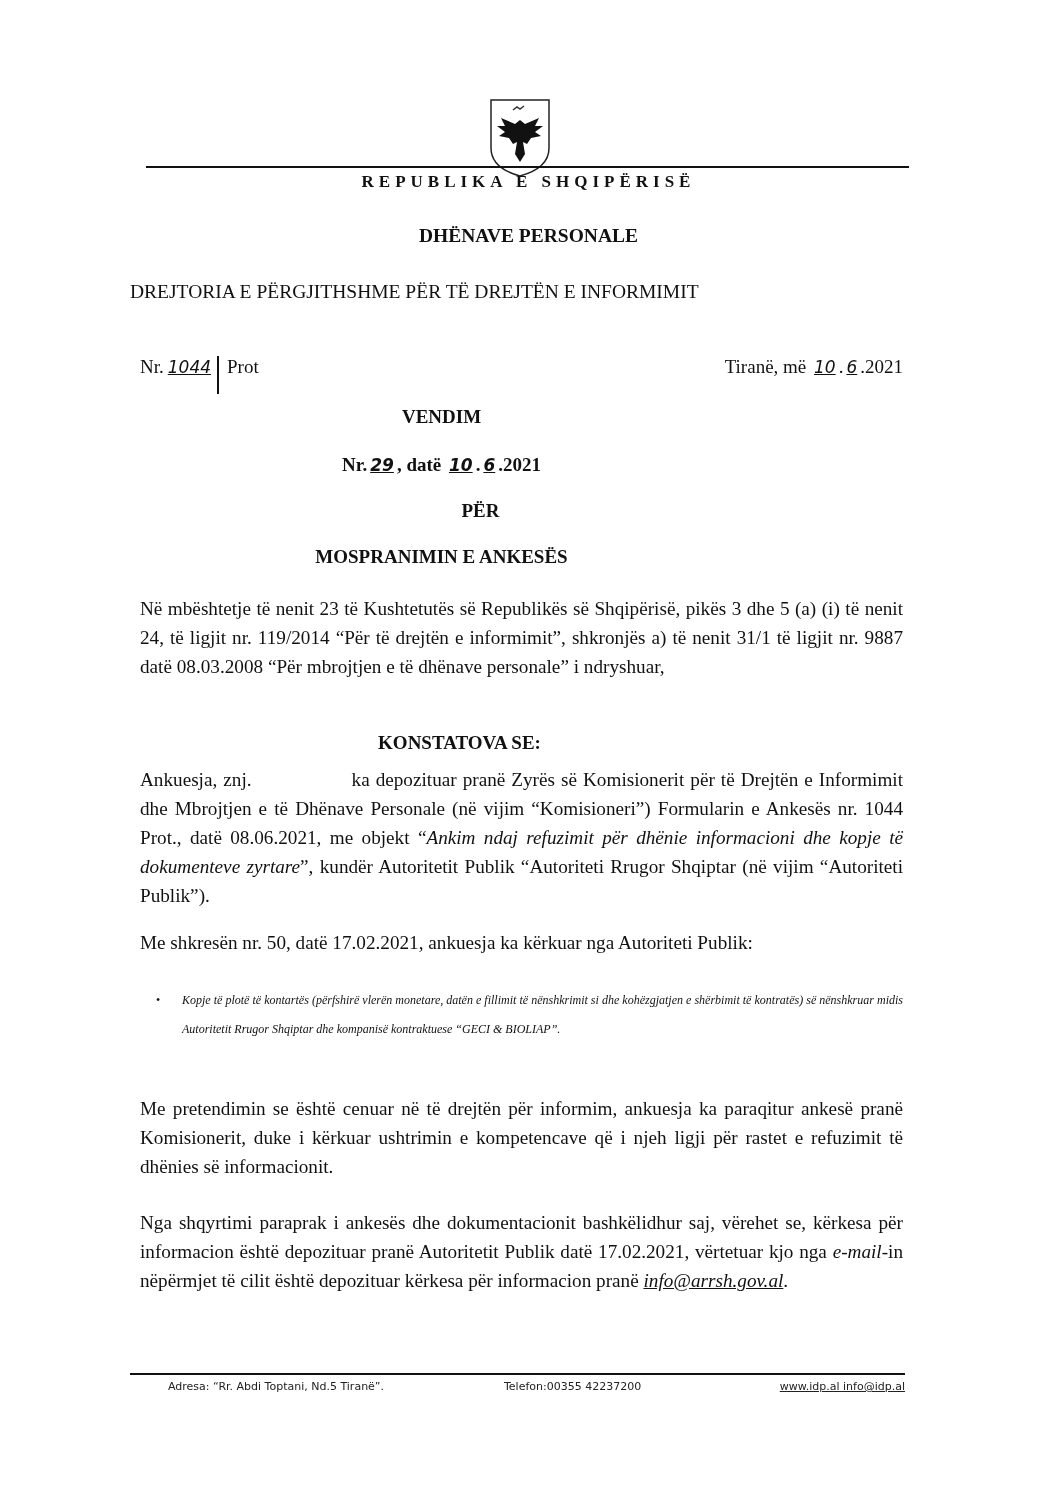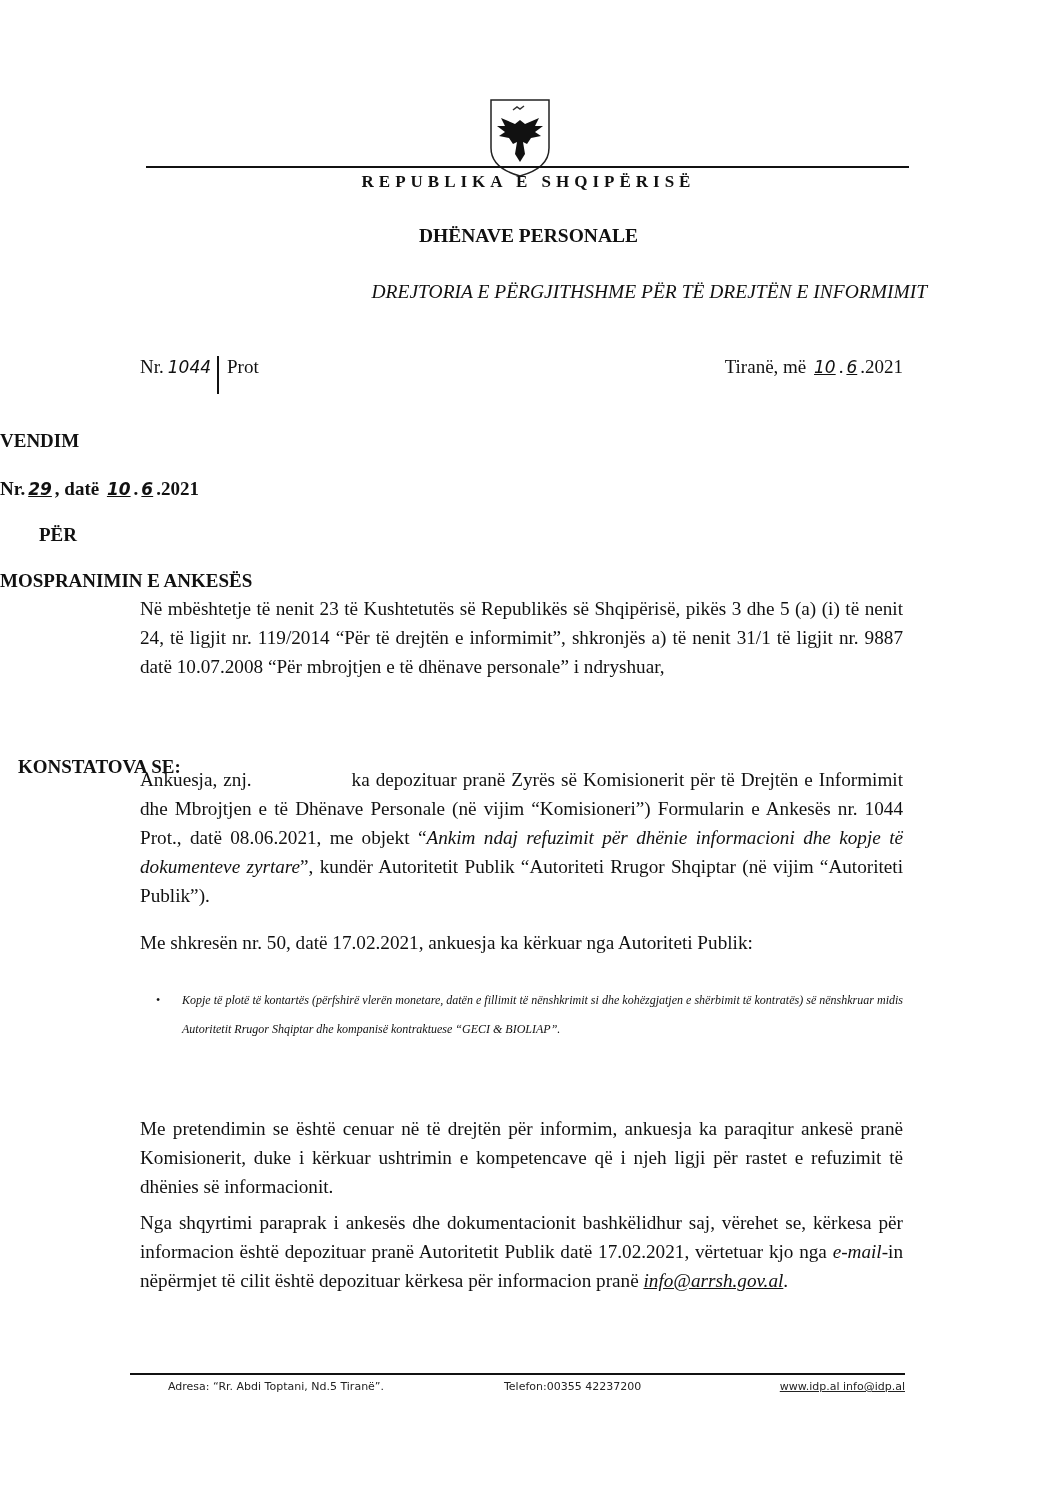--- a/index.html
+++ b/index.html
@@ -3,27 +3,27 @@
 <meta charset="utf-8">
 <style>
   html, body { margin: 0; padding: 0; background: #ffffff; }
   body { width: 1057px; height: 1490px; position: relative; overflow: hidden;
          font-family: "Liberation Serif", "DejaVu Serif", serif; color: #111; }
   .abs { position: absolute; }
   .emblem { left: 487px; top: 96px; width: 66px; height: 82px; }
   .topline { left: 146px; top: 166px; width: 763px; height: 2px; background: #111; }
   .republika { left: 0; width: 1057px; top: 172px; text-align: center; font-size: 17px; font-weight: bold; letter-spacing: 5px; }
   .commissioner { left: 130px; width: 797px; top: 222px; text-align: center; font-size: 19.5px; font-weight: bold; line-height: 28px; }
-  .dept { left: 130px; width: 797px; top: 278px; text-align: right; font-size: 19.5px; line-height: 28px; font-style: italic; }
+  .dept { left: 130px; width: 797px; top: 278px; text-align: left; font-size: 19.5px; line-height: 28px; }
   .nr { left: 140px; top: 356px; font-size: 19px; }
-  .nr .hand { font-family: "DejaVu Sans", sans-serif; font-style: italic; font-size: 17px; padding: 0 4px; }
+  .nr .hand { font-family: "DejaVu Sans", sans-serif; font-style: italic; font-size: 17px; text-decoration: underline; padding: 0 4px; }
   .nr .bar { display: inline-block; width: 2px; height: 38px; background: #111; vertical-align: top; margin: 0 8px 0 2px; }
   .date-top { right: 154px; top: 356px; font-size: 19px; }
   .hand2 { font-family: "DejaVu Sans", sans-serif; font-style: italic; font-size: 17px; text-decoration: underline; padding: 0 3px; }
-  .center-bold { left: 0; width: 883px; font-size: 19px; font-weight: bold; margin-top: 24px; }
+  .center-bold { left: 0; width: 883px; text-align: center; font-size: 19px; font-weight: bold; }
   .para { left: 140px; width: 763px; font-size: 19.2px; line-height: 29px; text-align: justify; }
   .para .it { font-style: italic; }
   .redact { display: inline-block; width: 100px; }
   .bullet-list { left: 150px; width: 753px; font-size: 12px; line-height: 29px; font-style: italic; margin: 0; padding: 0; list-style: none; }
   .bullet-list li { position: relative; padding-left: 32px; text-align: justify; }
   .bullet-list li::before { content: "\2022"; position: absolute; left: 6px; font-style: normal; }
   .footline { left: 130px; top: 1373px; width: 775px; height: 2px; background: #111; }
   .footer { top: 1380px; font-family: "DejaVu Sans", sans-serif; font-size: 11px; color: #222; margin-left: 32px; }
   .link { text-decoration: underline; }
 </style>
@@ -55,34 +55,34 @@
 </div>
 
 <div class="abs center-bold" style="top:406px;">VENDIM</div>
 <div class="abs center-bold" style="top:454px;">
   <span>Nr.</span><span class="hand2">29</span><span>, datë</span>
   <span class="hand2">10</span>.<span class="hand2">6</span><span>.2021</span>
 </div>
 <div class="abs center-bold" style="top:500px;padding-left:39px;">PËR</div>
 <div class="abs center-bold" style="top:546px;">MOSPRANIMIN E ANKESËS</div>
 
-<div class="abs para" style="top:594px;">Në mbështetje të nenit 23 të Kushtetutës së Republikës së Shqipërisë, pikës 3 dhe 5 (a) (i) të nenit 24, të ligjit nr. 119/2014 “Për të drejtën e informimit”, shkronjës a) të nenit 31/1 të ligjit nr. 9887 datë 10.07.2008 “Për mbrojtjen e të dhënave personale” i ndryshuar,</div>
+<div class="abs para" style="top:594px;">Në mbështetje të nenit 23 të Kushtetutës së Republikës së Shqipërisë, pikës 3 dhe 5 (a) (i) të nenit 24, të ligjit nr. 119/2014 “Për të drejtën e informimit”, shkronjës a) të nenit 31/1 të ligjit nr. 9887 datë 08.03.2008 “Për mbrojtjen e të dhënave personale” i ndryshuar,</div>
 <div class="abs center-bold" style="top:732px;padding-left:18px;">KONSTATOVA SE:</div>
 
 <div class="abs para" style="top:765px;">
   <span>Ankuesja, znj.</span><span class="redact"></span><span>ka depozituar pranë Zyrës së Komisionerit për të Drejtën e Informimit dhe Mbrojtjen e të Dhënave Personale (në vijim “Komisioneri”) Formularin e Ankesës nr. 1044 Prot., datë 08.06.2021, me objekt “</span><span class="it">Ankim ndaj refuzimit për dhënie informacioni dhe kopje të dokumenteve zyrtare</span><span>”, kundër Autoritetit Publik “Autoriteti Rrugor Shqiptar (në vijim “Autoriteti Publik”).</span>
 </div>
 
 <div class="abs para" style="top:928px;">Me shkresën nr. 50, datë 17.02.2021, ankuesja ka kërkuar nga Autoriteti Publik:</div>
 
 <ul class="abs bullet-list" style="top:986px;">
   <li>Kopje të plotë të kontartës (përfshirë vlerën monetare, datën e fillimit të nënshkrimit si dhe kohëzgjatjen e shërbimit të kontratës) së nënshkruar midis Autoritetit Rrugor Shqiptar dhe kompanisë kontraktuese “GECI &amp; BIOLIAP”.</li>
 </ul>
 
-<div class="abs para" style="top:1094px;margin-top:20px;">Me pretendimin se është cenuar në të drejtën për informim, ankuesja ka paraqitur ankesë pranë Komisionerit, duke i kërkuar ushtrimin e kompetencave që i njeh ligji për rastet e refuzimit të dhënies së informacionit.</div>
+<div class="abs para" style="top:1094px;">Me pretendimin se është cenuar në të drejtën për informim, ankuesja ka paraqitur ankesë pranë Komisionerit, duke i kërkuar ushtrimin e kompetencave që i njeh ligji për rastet e refuzimit të dhënies së informacionit.</div>
 
 <div class="abs para" style="top:1208px;">
   <span>Nga shqyrtimi paraprak i ankesës dhe dokumentacionit bashkëlidhur saj, vërehet se, kërkesa për informacion është depozituar pranë Autoritetit Publik datë 17.02.2021, vërtetuar kjo nga </span><span class="it">e-mail</span><span>-in nëpërmjet të cilit është depozituar kërkesa për informacion pranë </span><span class="it link">info@arrsh.gov.al</span><span>.</span>
 </div>
 
 <div class="abs footline"></div>
 <div class="abs footer" style="left:136px;">Adresa: “Rr. Abdi Toptani, Nd.5 Tiranë”.</div>
 <div class="abs footer" style="left:472px;">Telefon:00355 42237200</div>
 <div class="abs footer link" style="right:152px;">www.idp.al info@idp.al</div>
 

